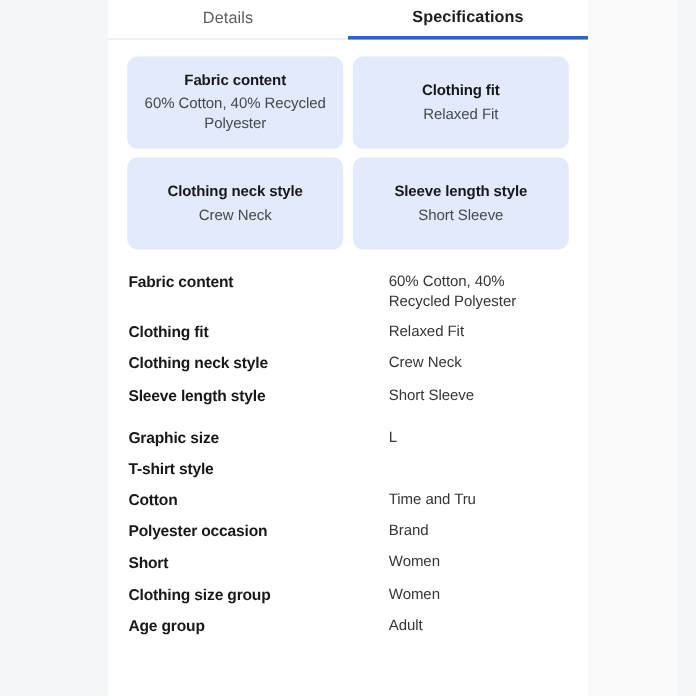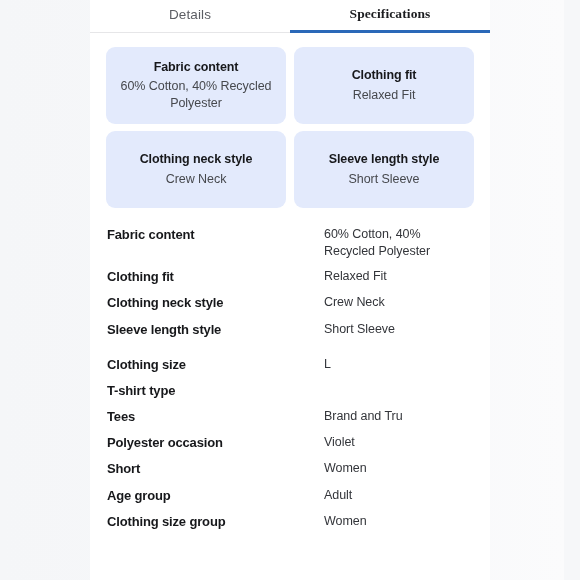--- a/index.html
+++ b/index.html
@@ -56,21 +56,20 @@
   .tab-label {
     font-size: 13.5px;
     letter-spacing: .1px;
     color: #5b5d63;
     font-weight: 400;
     line-height: 1;
     padding-bottom: 2px;
   }
   .tab.active {
     border-bottom: 3px solid #2a68b8;
-    font-family: Liberation Serif, serif;
   }
   .tab.active .tab-label {
     color: #1c1d20;
     font-weight: 700;
   }
 
   
   .cards {
     padding: 14px 16px 0 16px;
     display: grid;
@@ -181,42 +180,42 @@
         <div class="spec-label">Clothing neck style</div>
         <div class="spec-value">Crew Neck</div>
       </div>
       <div class="spec-row">
         <div class="spec-label">Sleeve length style</div>
         <div class="spec-value">Short Sleeve</div>
       </div>
       <div class="spec-row">
       </div>
       <div class="spec-row">
-        <div class="spec-label">Clothing size</div>
+        <div class="spec-label">Graphic size</div>
         <div class="spec-value">L</div>
       </div>
       <div class="spec-row">
-        <div class="spec-label">T-shirt type</div>
-      </div>
-      <div class="spec-row">
-        <div class="spec-label">Tees</div>
-        <div class="spec-value">Brand and Tru</div>
+        <div class="spec-label">T-shirt style</div>
+      </div>
+      <div class="spec-row">
+        <div class="spec-label">Cotton</div>
+        <div class="spec-value">Time and Tru</div>
       </div>
       <div class="spec-row">
         <div class="spec-label">Polyester occasion</div>
-        <div class="spec-value">Violet</div>
+        <div class="spec-value">Brand</div>
       </div>
       <div class="spec-row">
         <div class="spec-label">Short</div>
         <div class="spec-value">Women</div>
       </div>
       <div class="spec-row">
+        <div class="spec-label">Clothing size group</div>
+        <div class="spec-value">Women</div>
+      </div>
+      <div class="spec-row">
         <div class="spec-label">Age group</div>
         <div class="spec-value">Adult</div>
       </div>
-      <div class="spec-row">
-        <div class="spec-label">Clothing size group</div>
-        <div class="spec-value">Women</div>
-      </div>
     </div>
 
   </div>
 </div>
 
 </body></html>

